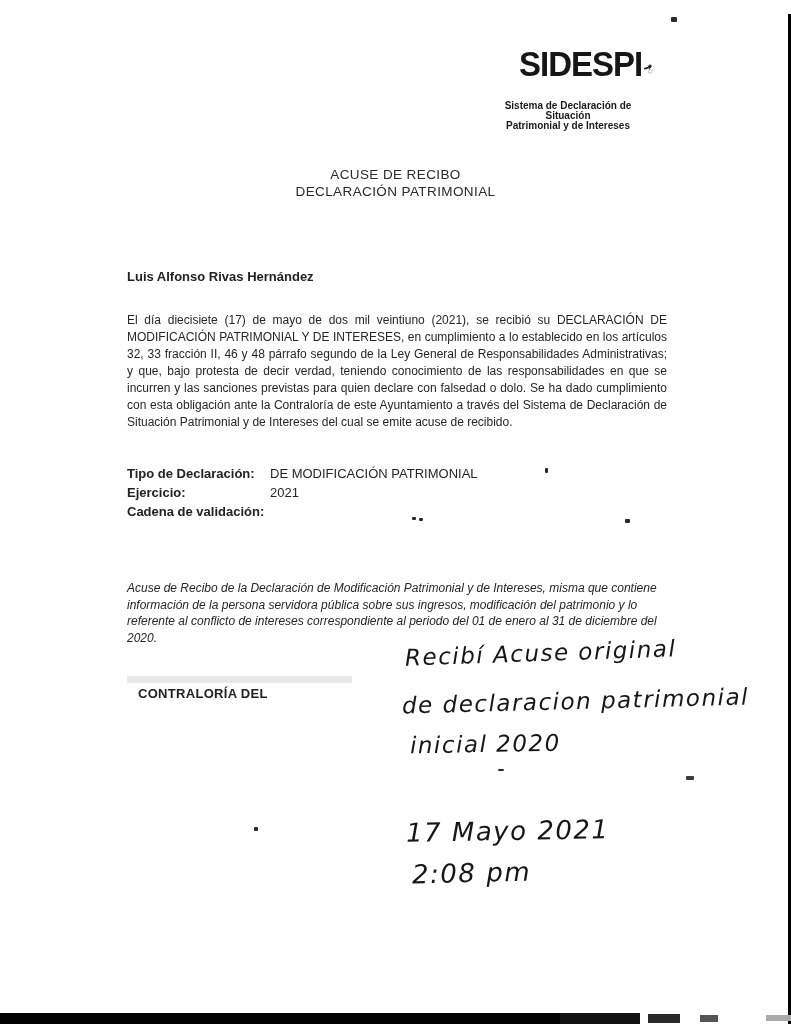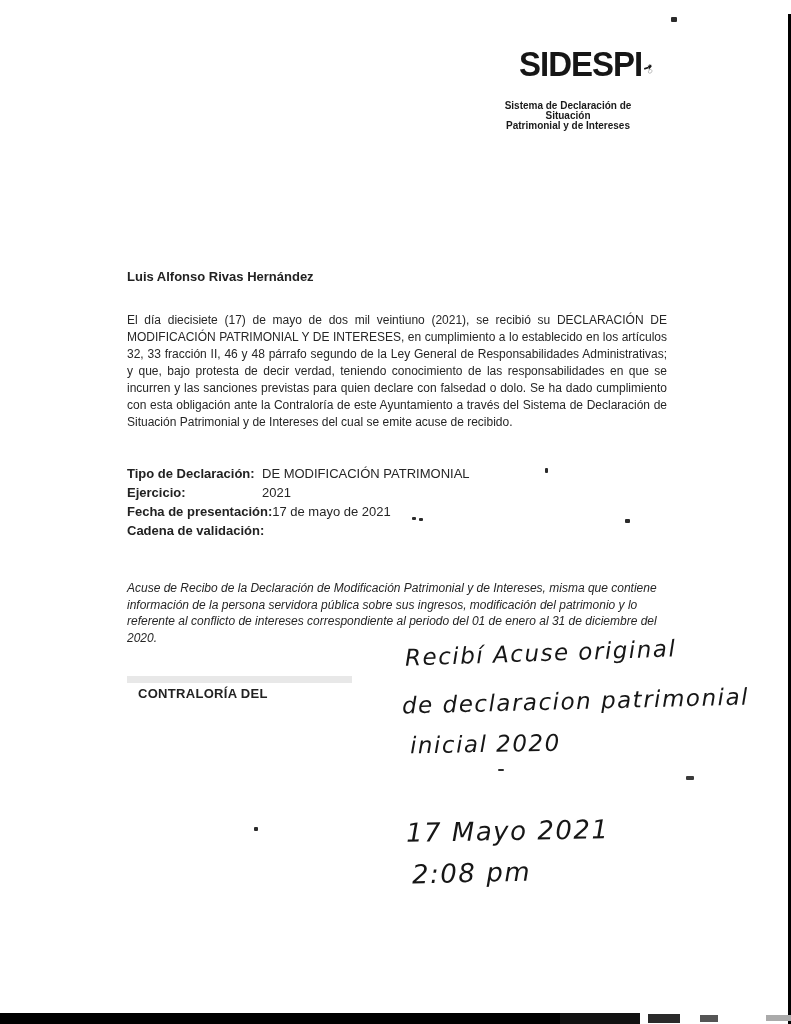--- a/index.html
+++ b/index.html
@@ -24,21 +24,21 @@
   .title{
     position:absolute;left:0;top:166px;width:791px;text-align:center;
     font-size:13.5px;line-height:17px;letter-spacing:.4px;color:#2a2a2a;
   }
   
   .name{position:absolute;left:127px;top:269px;font-weight:bold;font-size:13px;color:#222;}
   .para{position:absolute;left:127px;margin:0;font-size:12px;color:#262626;}
   .para-main{top:312px;width:540px;line-height:17px;text-align:justify;}
   .para-summary{top:580px;width:552px;line-height:16.5px;text-align:left;font-style:italic;}
   .fields{position:absolute;left:127px;top:464px;font-size:13px;}
-  .field-row{display:flex;line-height:19px;}
+  .field-row{display:flex;line-height:19px;gap:8px;}
   .flabel{font-weight:bold;min-width:135px;color:#222;}
   .fvalue{color:#262626;}
   .contraloria{position:absolute;left:138px;top:686px;font-weight:bold;font-size:13px;letter-spacing:.3px;color:#222;}
   
   .hw{
     position:absolute;white-space:nowrap;
     font-family:"DejaVu Sans", sans-serif;font-style:italic;
     color:#161616;letter-spacing:1.5px;
   }
   .hw1{left:405px;top:640px;font-size:23px;transform:rotate(-2deg);}
@@ -80,37 +80,37 @@
         </g>
         <path d="M28 34 q8 -5 15 -1 q7 5 3 13 q-4 9 -13 8 q-7 -1 -8 -8 l5 -7 z" fill="none" stroke="#161616" stroke-width="1.6"></path>
       </svg>
     </div>
     <div class="logo-tagline">
       <div>Sistema de Declaración de Situación</div>
       <div>Patrimonial y de Intereses</div>
     </div>
   </div>
 
+  <div class="title">
+    <div>ACUSE DE RECIBO</div>
+    <div>DECLARACIÓN PATRIMONIAL</div>
+  </div>
 
   <div class="name">Luis Alfonso Rivas Hernández</div>
 
   <p class="para para-main">El día diecisiete (17) de mayo de dos mil veintiuno (2021), se recibió su DECLARACIÓN DE MODIFICACIÓN PATRIMONIAL Y DE INTERESES, en cumplimiento a lo establecido en los artículos 32, 33 fracción II, 46 y 48 párrafo segundo de la Ley General de Responsabilidades Administrativas; y que, bajo protesta de decir verdad, teniendo conocimiento de las responsabilidades en que se incurren y las sanciones previstas para quien declare con falsedad o dolo. Se ha dado cumplimiento con esta obligación ante la Contraloría de este Ayuntamiento a través del Sistema de Declaración de Situación Patrimonial y de Intereses del cual se emite acuse de recibido.</p>
 
   <div class="fields">
     <div class="field-row">
       <span class="flabel">Tipo de Declaración:</span>
       <span class="fvalue">DE MODIFICACIÓN PATRIMONIAL</span>
     </div>
     <div class="field-row">
       <span class="flabel">Ejercicio:</span>
       <span class="fvalue">2021</span>
-    </div>
-    <div class="field-row">
-      <span class="flabel">Fecha de presentación:</span>
-      <span class="fvalue">17 de mayo de 2021</span>
     </div>
     <div class="field-row">
       <span class="flabel">Cadena de validación:</span>
       <span class="fvalue"></span>
     </div>
   </div>
 
   <p class="para para-summary">Acuse de Recibo de la Declaración de Modificación Patrimonial y de Intereses, misma que contiene información de la persona servidora pública sobre sus ingresos, modificación del patrimonio y lo referente al conflicto de intereses correspondiente al periodo del 01 de enero al 31 de diciembre del 2020.</p>
 
   <div class="smudge"></div>

